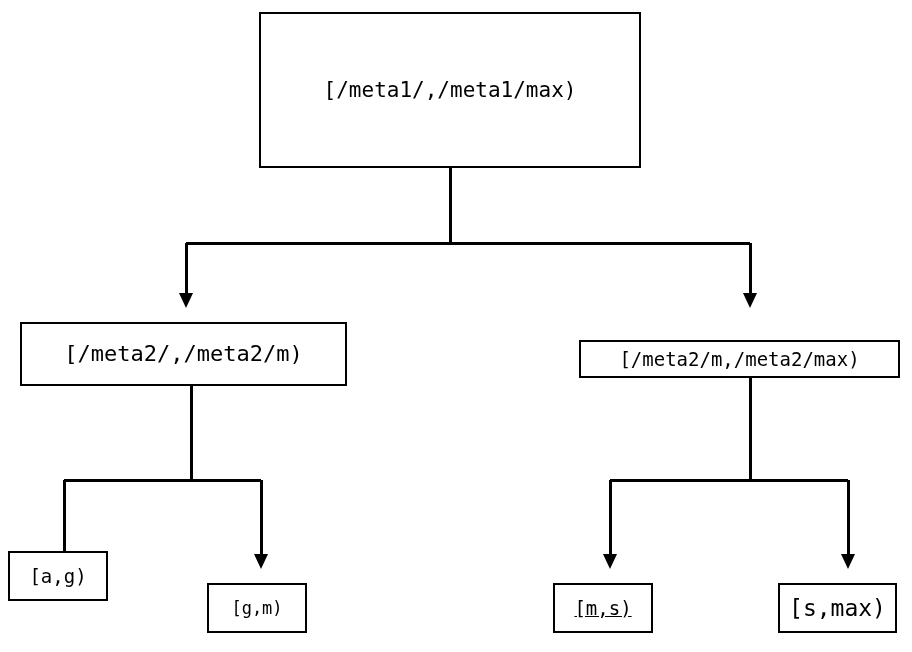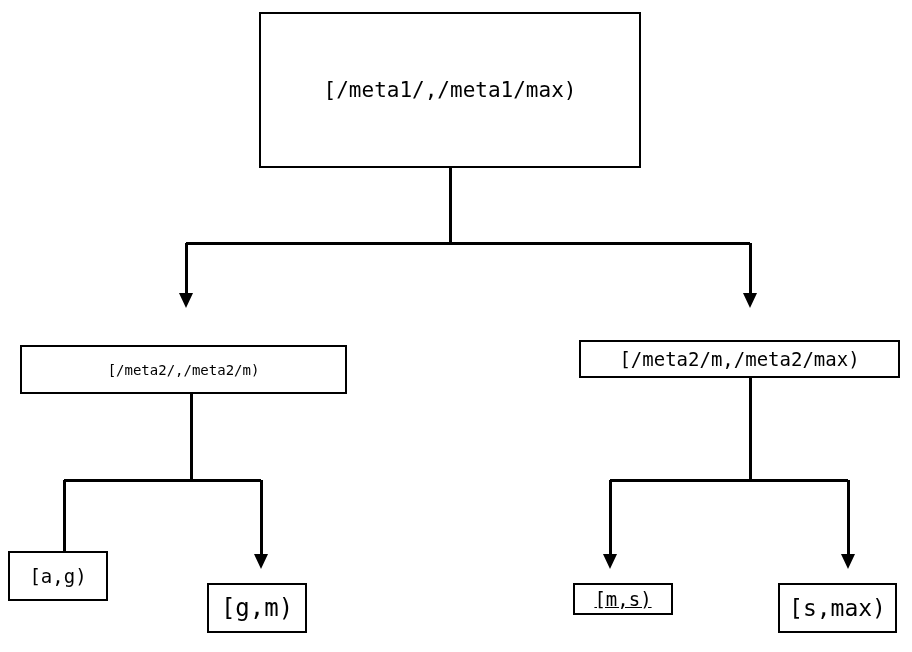--- a/index.html
+++ b/index.html
@@ -44,50 +44,49 @@
     left: 259px;
     top: 12px;
     width: 382px;
     height: 156px;
     font-size: 21px;
   }
   #node-left-mid {
     left: 20px;
     top: 322px;
     width: 327px;
-    height: 49px;
-    font-size: 14px;
-    margin-top: 23px;
+    height: 64px;
+    font-size: 22px;
   }
   #node-right-mid {
     left: 579px;
     top: 340px;
     width: 321px;
     height: 38px;
     font-size: 19px;
   }
   #node-leaf-ag {
     left: 8px;
     top: 551px;
     width: 100px;
     height: 50px;
     font-size: 19px;
   }
   #node-leaf-gm {
     left: 207px;
     top: 583px;
     width: 100px;
     height: 50px;
-    font-size: 24px;
+    font-size: 17px;
   }
   #node-leaf-ms {
-    left: 573px;
+    left: 553px;
     top: 583px;
     width: 100px;
-    height: 32px;
+    height: 50px;
     font-size: 19px;
     text-decoration: underline;
   }
   #node-leaf-smax {
     left: 778px;
     top: 583px;
     width: 119px;
     height: 50px;
     font-size: 23px;
   }

